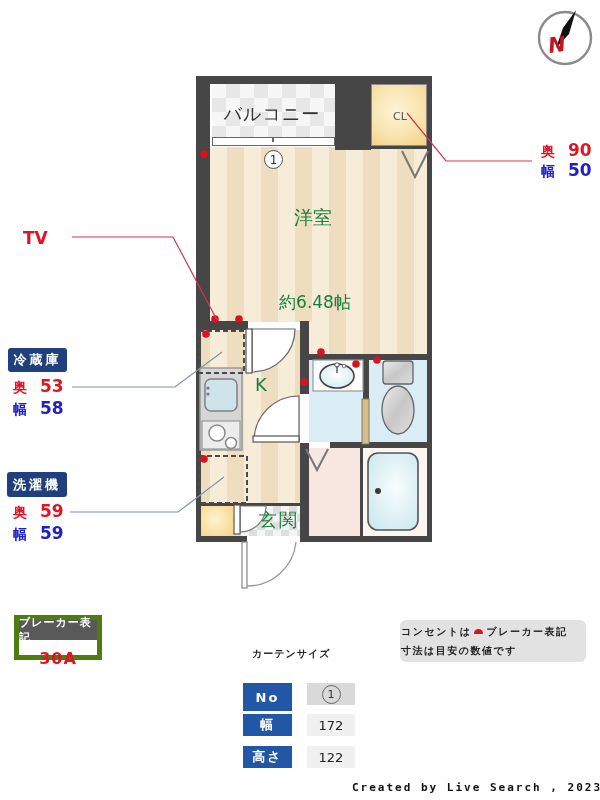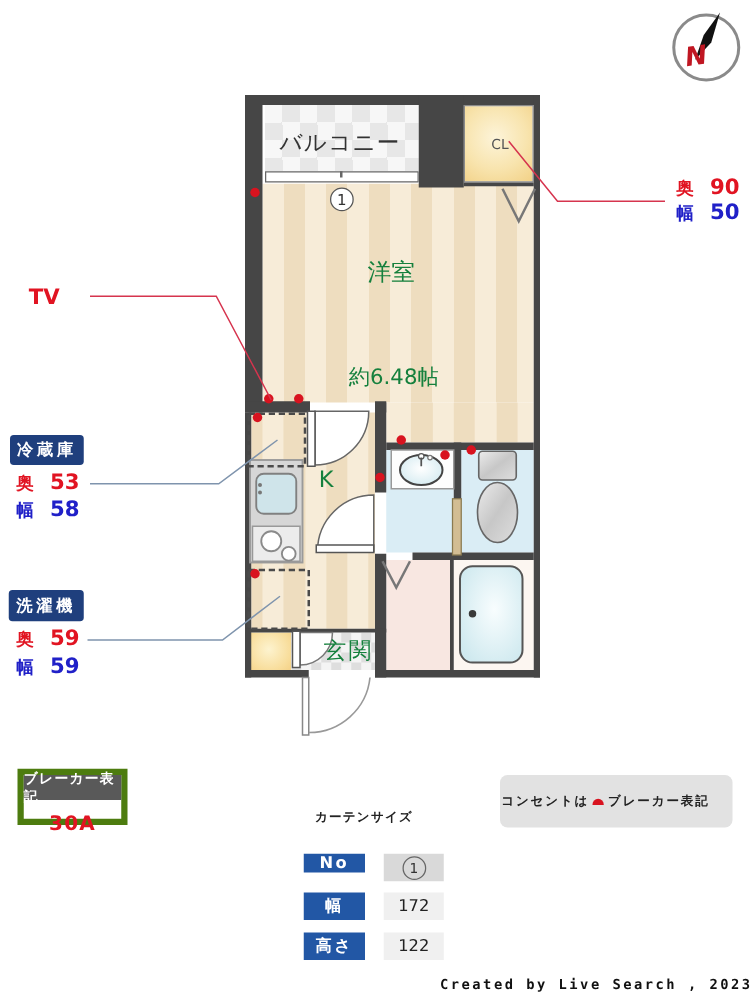--- a/index.html
+++ b/index.html
@@ -225,32 +225,33 @@
     <span class="lbl">幅</span>
     <span class="val">50</span>
   </div>
 
   <div class="abs breaker" style="left:14px;top:615px;width:88px;height:45px;">
     <div class="breaker-head">ブレーカー表記</div>
     <div class="breaker-val">30A</div>
   </div>
 
   <div class="abs curtain-title" style="left:252px;top:647px;">カーテンサイズ</div>
-  <div class="abs ct-label" style="left:243px;top:683px;width:49px;height:15px;">No</div>
+  <div class="abs ct-label" style="left:243px;top:683px;width:49px;height:28px;">No</div>
   <div class="abs ct-value ct-dark" style="left:307px;top:683px;width:48px;height:22px;">
     <span class="circ-sm">1</span>
   </div>
   <div class="abs ct-label" style="left:243px;top:714px;width:49px;height:22px;">幅</div>
   <div class="abs ct-value ct-grey" style="left:307px;top:714px;width:48px;height:22px;">172</div>
   <div class="abs ct-label" style="left:243px;top:746px;width:49px;height:22px;">高さ</div>
   <div class="abs ct-value ct-grey" style="left:307px;top:746px;width:48px;height:22px;">122</div>
 
   <div class="abs note" style="left:400px;top:620px;width:186px;height:42px;">
     <div class="note-line">
       <span>コンセントは</span>
         <span class="dome"></span>
         <span>ブレーカー表記</span>
     </div>
+    <div class="note-line">寸法は目安の数値です</div>
   </div>
 
   <div class="abs credit" style="left:352px;top:781px;">Created by Live Search , 2023/2</div>
 
 </div>
 
 </body></html>

